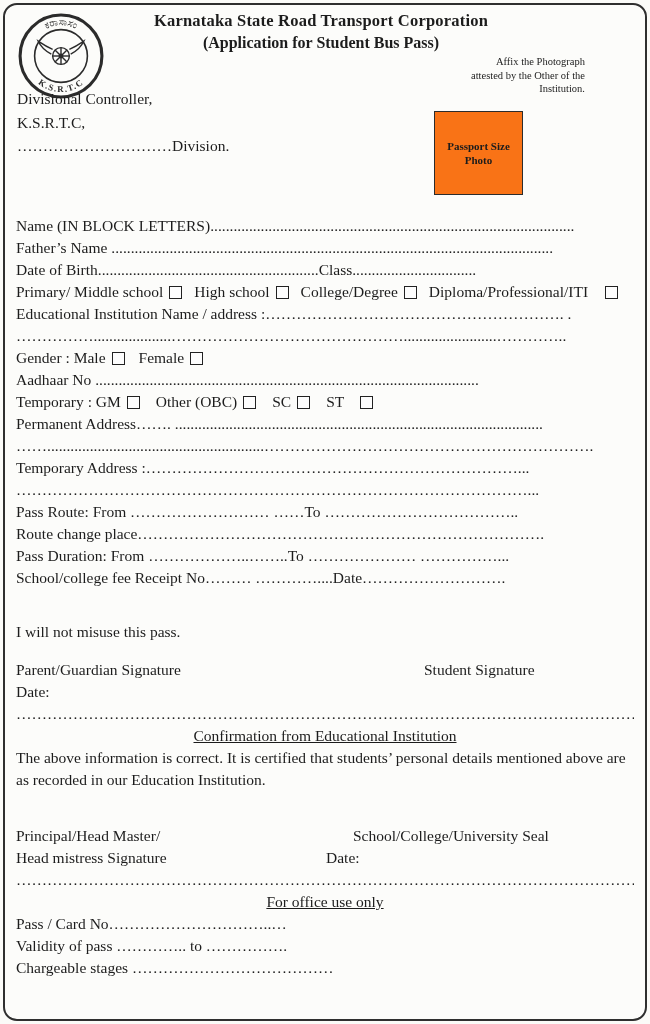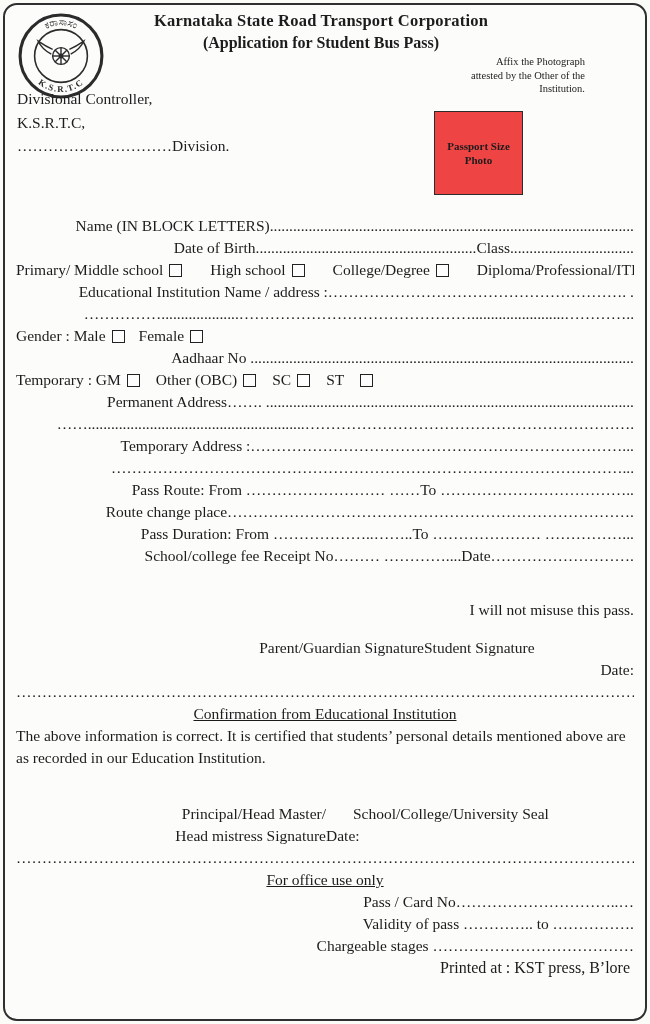--- a/index.html
+++ b/index.html
@@ -17,28 +17,28 @@
   .titles { position:absolute; left:0; right:8px; top:6px; text-align:center; }
   .t1 { font-size:16.5px; font-weight:bold; letter-spacing:.2px; }
   .t2 { font-size:16px; font-weight:bold; margin-top:3px; }
 
   .affix { position:absolute; left:380px; top:50px; width:200px; text-align:right;
            font-size:10.5px; line-height:13.5px; color:#222; }
 
   .addressee { position:absolute; left:12px; top:82px; font-size:15.5px; line-height:23.5px; }
 
   .photo-box { position:absolute; left:429px; top:106px; width:89px; height:84px;
-               border:1.5px solid #2c2c2c; background:#ef4444;
+               border:1.5px solid #2c2c2c; background:#f97316;
                display:flex; flex-direction:column; align-items:center; justify-content:center;
                font-weight:bold; font-size:11px; line-height:14px; text-align:center; }
 
   .content { position:absolute; left:11px; right:11px; top:210px; font-size:15.5px; }
-  .line { height:22px; line-height:22px; white-space:nowrap; overflow:hidden;text-align:right; }
+  .line { height:22px; line-height:22px; white-space:nowrap; overflow:hidden; }
   .row  { display:flex; align-items:center; }
-  .grp  { display:inline-flex; align-items:center; margin-right:28px; white-space:nowrap; }
+  .grp  { display:inline-flex; align-items:center; margin-right:12px; white-space:nowrap; }
   .grp:last-child { margin-right:0;gap:11px; }
   .cb { display:inline-block; width:13px; height:13px; border:1.6px solid #222;
         margin-left:6px; flex:0 0 auto; background:#fdfdfd; }
   .gap14 { margin-left:14px; } .gap16 { margin-left:16px; }
 
   .mt-decl { margin-top:32px; }
   .mt-sig  { margin-top:16px; }
   .mt-reg  { margin-top:12px; }
   .mt-prin { margin-top:34px;gap:27px; }
 
@@ -101,20 +101,21 @@
     </div>
 
     <div class="photo-box">
       <div>Passport Size</div>
       <div>Photo</div>
     </div>
 
     <div class="content">
 
       <div class="line">Name (IN BLOCK LETTERS)..............................................................................................</div>
+      <div class="line">Father’s Name ..................................................................................................................</div>
       <div class="line">Date of Birth.........................................................Class................................</div>
 
       <div class="line row">
         <span class="grp">
           <span>Primary/ Middle school</span>
           <span class="cb"></span>
         </span>
         <span class="grp">
           <span>High school</span>
           <span class="cb"></span>
@@ -184,17 +185,16 @@
         <span>Date:</span>
       </div>
 
       <div class="line">………………………………………………………………………………………………………………</div>
 
       <div class="line center-ul">For office use only</div>
       <div class="line">Pass / Card No…………………………..…</div>
       <div class="line">Validity of pass ………….. to …………….</div>
       <div class="line">Chargeable stages …………………………………</div>
 
-      <div class="line right">Printed at : KST press, B’lore</div>
 
     </div>
   </div>
 </div>
 
 </body></html>

